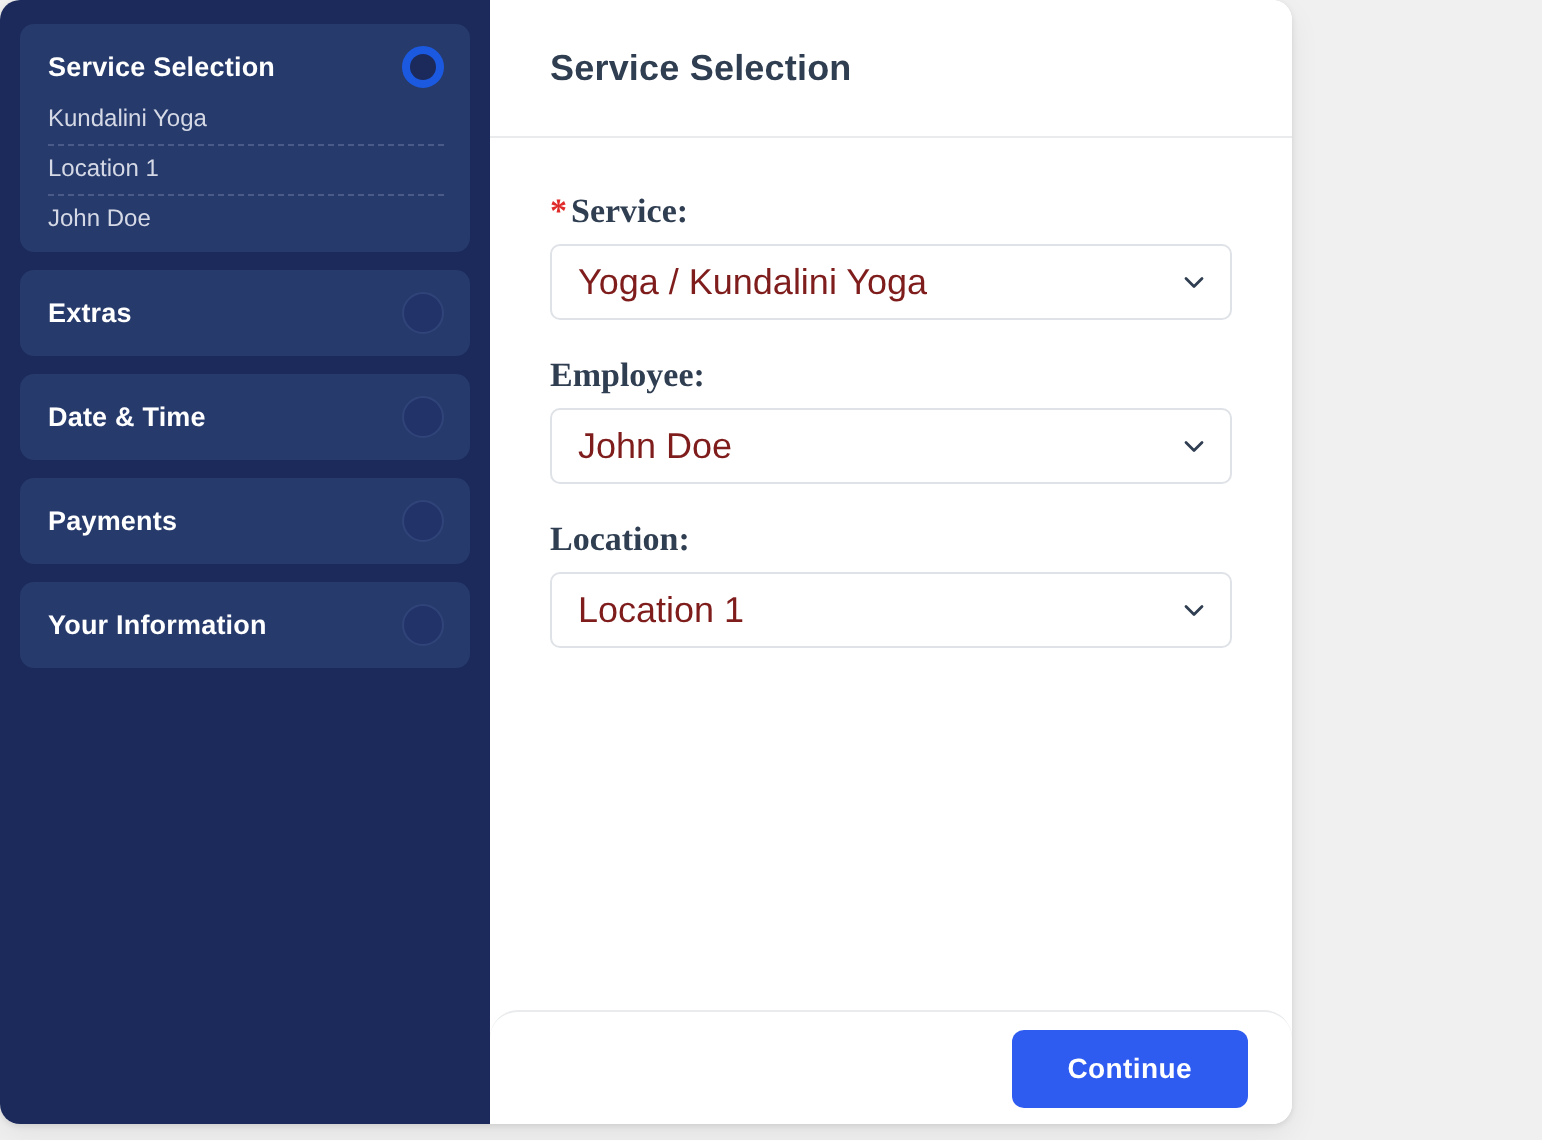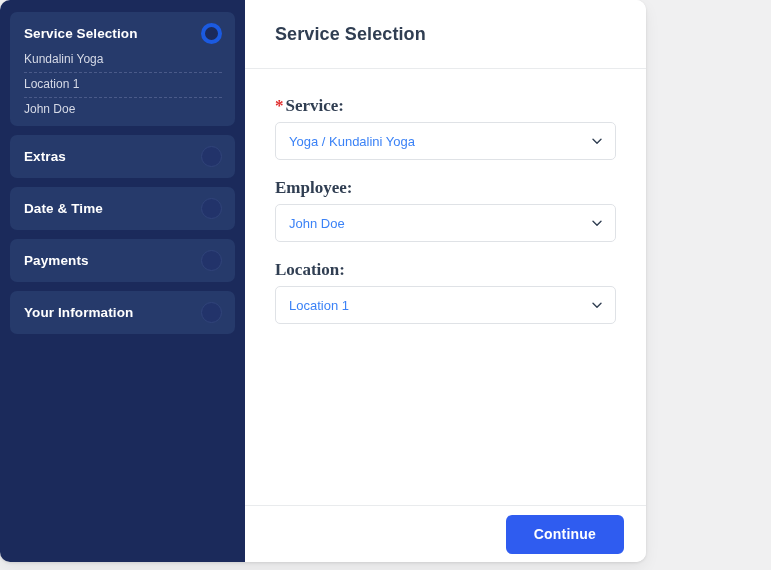--- a/index.html
+++ b/index.html
@@ -149,22 +149,22 @@
     border: 1px solid #dfe2e6;
     border-radius: 5px;
     background: #ffffff;
     display: flex;
     align-items: center;
     padding: 0 34px 0 13px;
     box-sizing: border-box;
     cursor: pointer;
   }
   .select-value {
-    font-size: 13px;
-    color: #3b82f6;
+    font-size: 18px;
+    color: #7f1d1d;
     white-space: nowrap;
     overflow: hidden;
     text-overflow: ellipsis;
   }
   .chevron {
     position: absolute;
     right: 12px;
     top: 50%;
     transform: translateY(-50%);
     width: 12px;
@@ -175,20 +175,21 @@
 
   .main-footer {
     flex: 0 0 57px;
     height: 57px;
     border-top: 1px solid #e9ebed;
     display: flex;
     align-items: center;
     justify-content: flex-end;
     padding: 0 22px;
     box-sizing: border-box;
+    border-radius: 14px;
   }
   .continue-btn {
     background: #2f5cf0;
     color: #ffffff;
     font-size: 14px;
     font-weight: bold;
     font-family: "Liberation Sans", sans-serif;
     border: none;
     border-radius: 6px;
     height: 39px;

